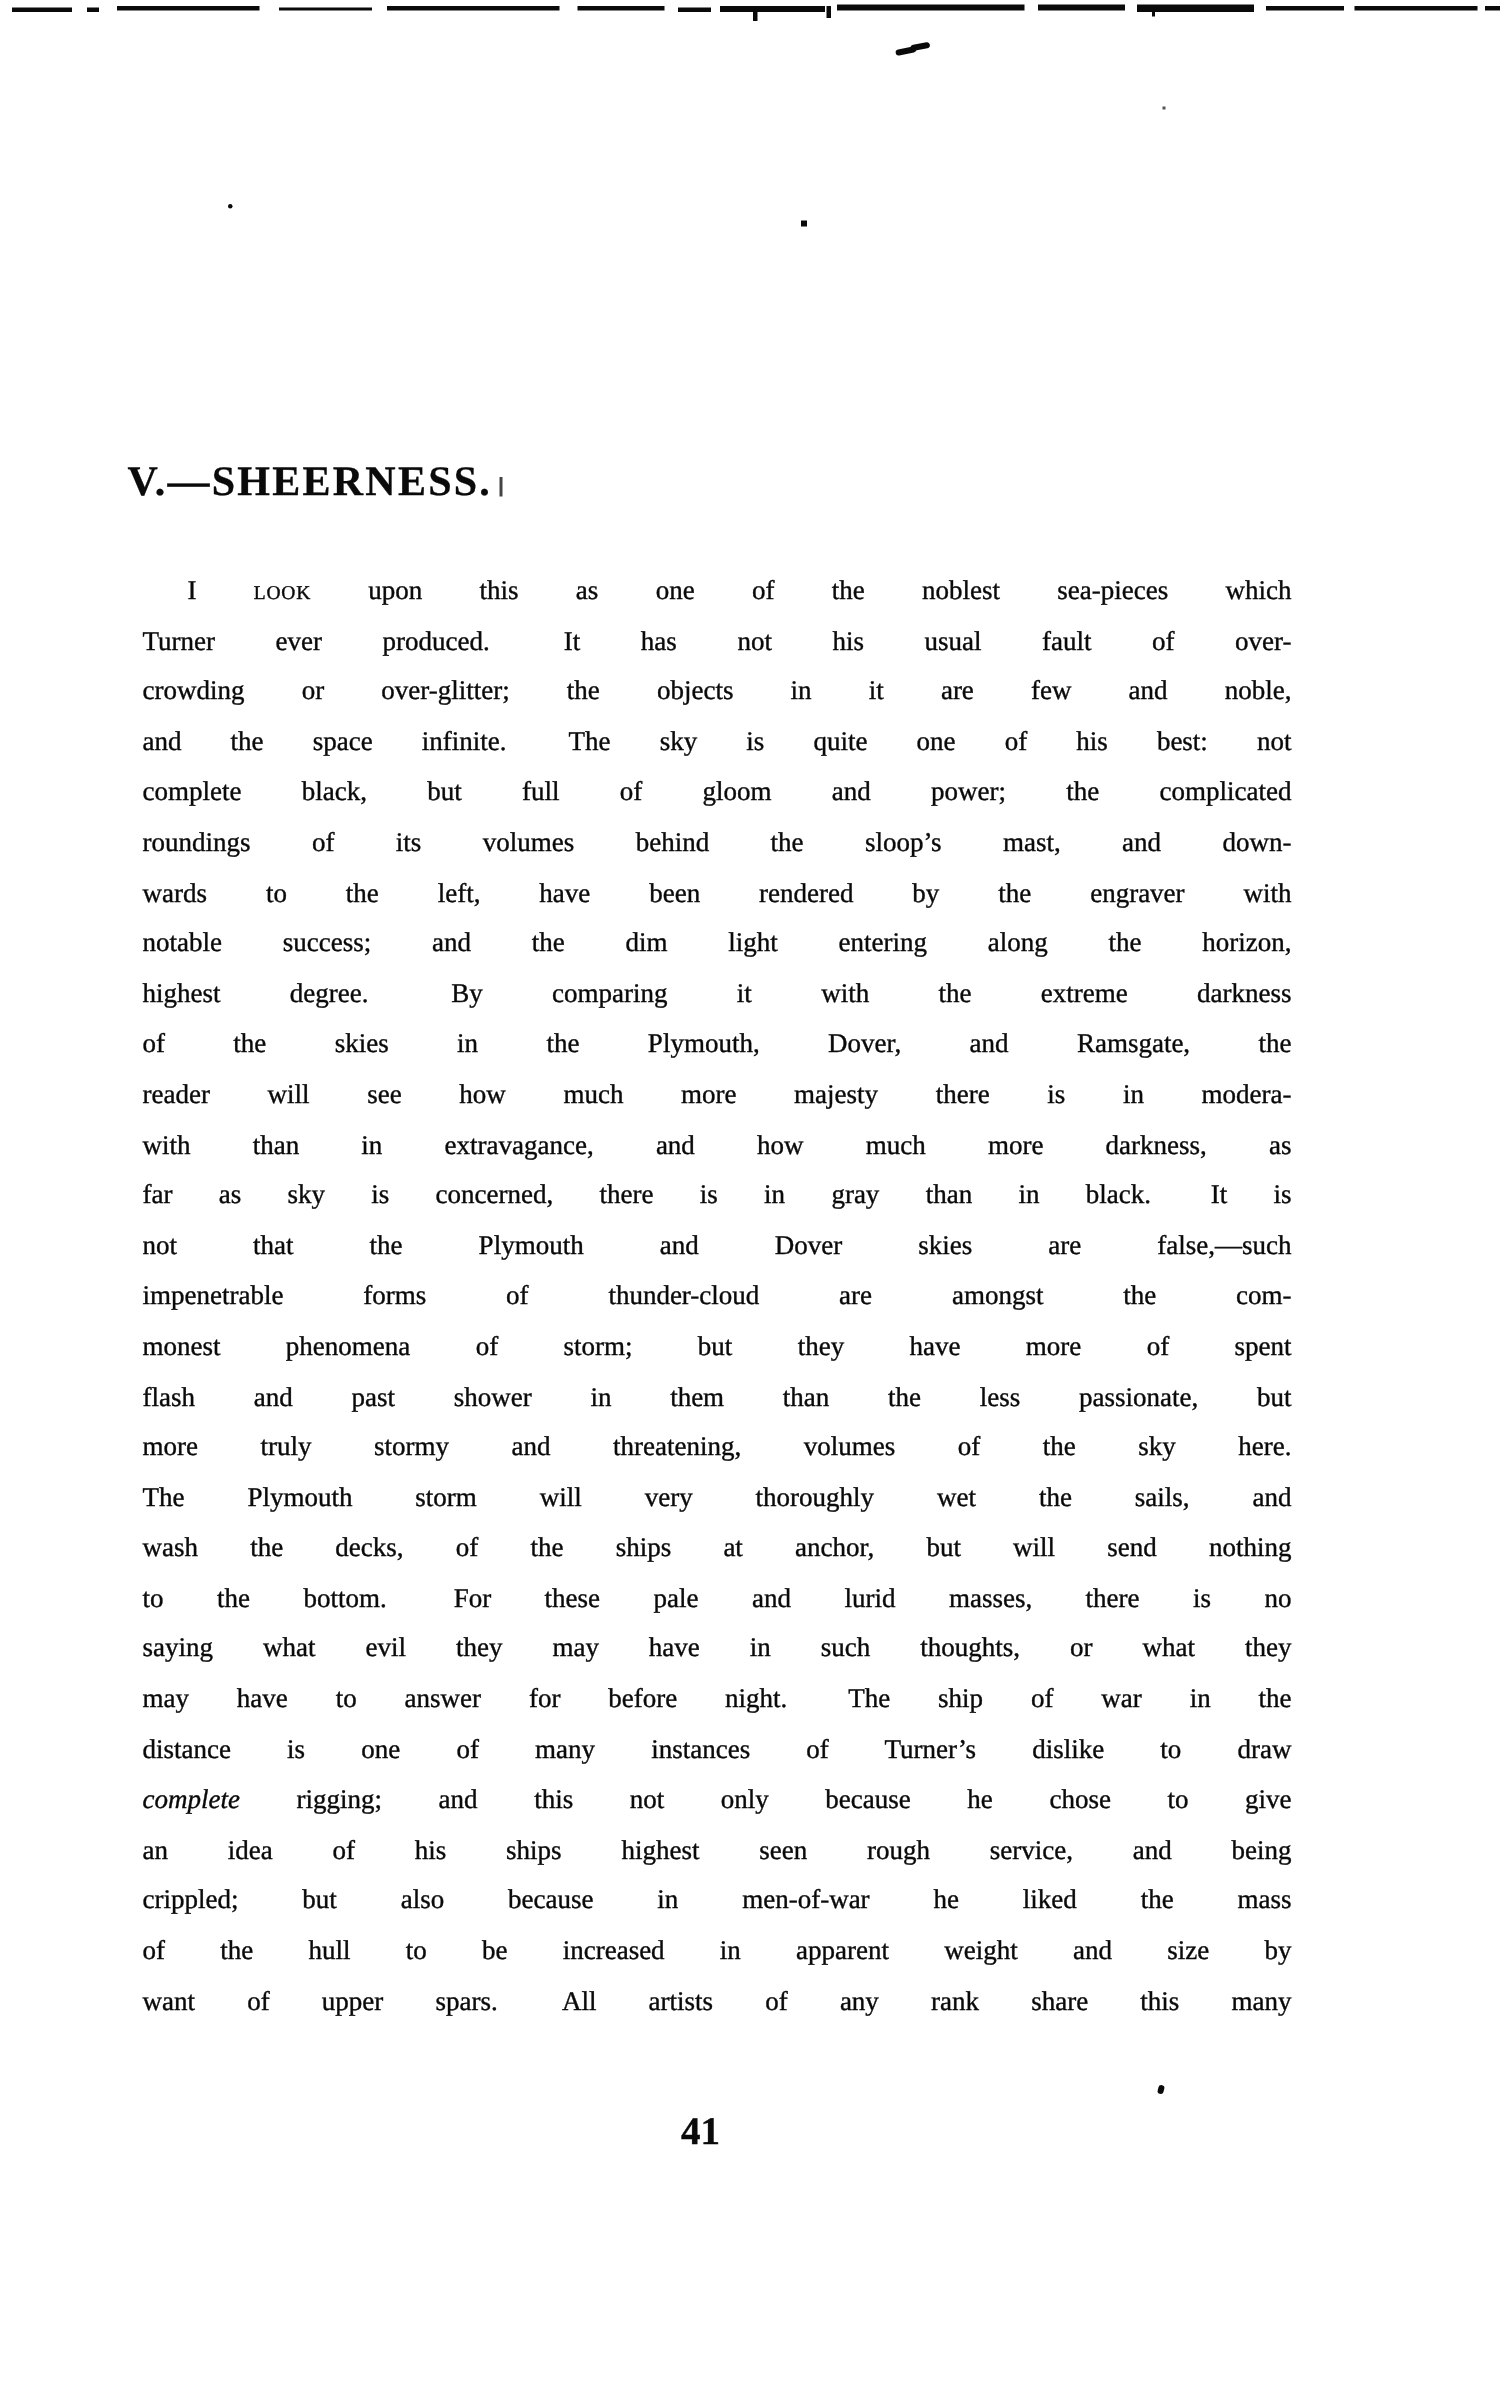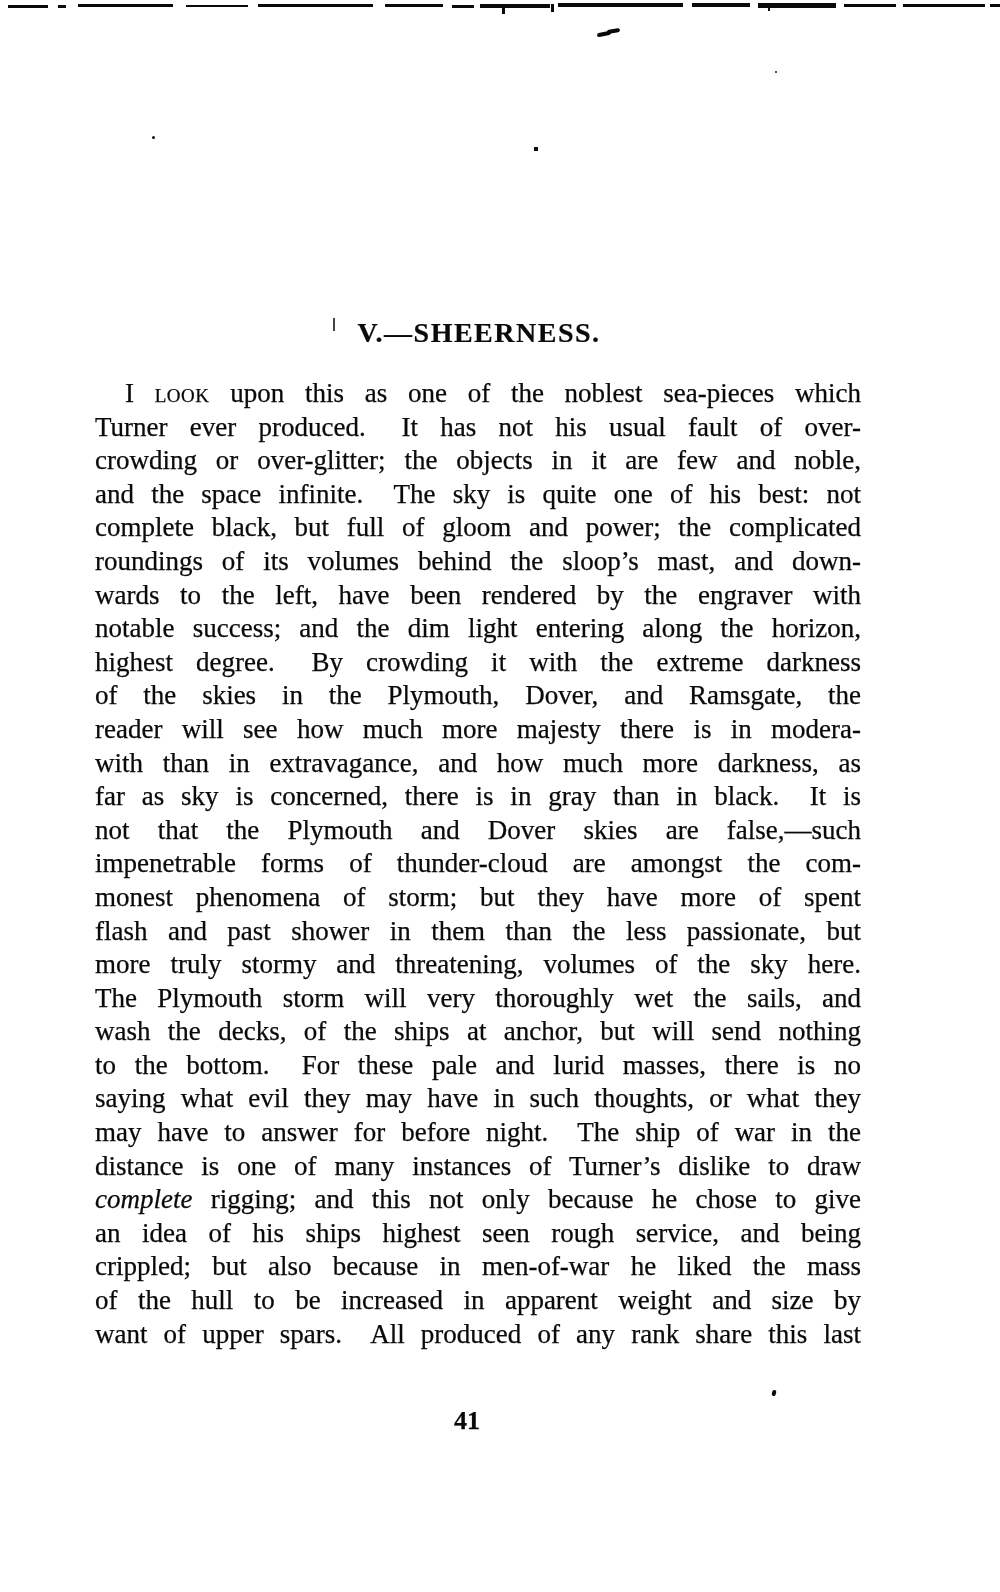--- a/index.html
+++ b/index.html
@@ -14,34 +14,33 @@
   }
   .page {
     position: absolute;
     inset: 0;
   }
   .heading {
     position: absolute;
     top: 305px;
     left: 95px;
     width: 766px;
-    margin: 12px;
-    text-align: center;
+    margin: 1px;
     font-size: 28px;
     font-weight: bold;
     letter-spacing: 1.5px;
     transform: translateX(-11px);
     -webkit-text-stroke: 0.2px currentColor;
   }
   .body-text {
     position: absolute;
     top: 377px;
     left: 95px;
     width: 766px;
-    font-size: 27px;
+    font-size: 18px;
     line-height: 33.6px;
     -webkit-text-stroke: 0.25px currentColor;
   }
   .text-line {
     text-align: justify;
     text-align-last: justify;
   }
   .text-line.first { text-indent: 30px; }
   .italic { font-style: italic; }
   .smallcaps { font-variant: small-caps; letter-spacing: 0.5px; }
@@ -91,36 +90,36 @@
   <h1 class="heading">V.—SHEERNESS.</h1>
   <div class="body-text">
       <div class="text-line first"><span>I </span><span class="smallcaps">look</span><span> upon this as one of the noblest sea-pieces which</span></div>
       <div class="text-line"><span>Turner ever produced.  It has not his usual fault of over-</span></div>
       <div class="text-line"><span>crowding or over-glitter; the objects in it are few and noble,</span></div>
       <div class="text-line"><span>and the space infinite.  The sky is quite one of his best: not</span></div>
       <div class="text-line"><span>complete black, but full of gloom and power; the complicated</span></div>
       <div class="text-line"><span>roundings of its volumes behind the sloop’s mast, and down-</span></div>
       <div class="text-line"><span>wards to the left, have been rendered by the engraver with</span></div>
       <div class="text-line"><span>notable success; and the dim light entering along the horizon,</span></div>
-      <div class="text-line"><span>highest degree.  By crowding it with the extreme darkness</span></div>
+      <div class="text-line"><span>highest degree.  By comparing it with the extreme darkness</span></div>
       <div class="text-line"><span>of the skies in the Plymouth, Dover, and Ramsgate, the</span></div>
       <div class="text-line"><span>reader will see how much more majesty there is in modera-</span></div>
       <div class="text-line"><span>with than in extravagance, and how much more darkness, as</span></div>
       <div class="text-line"><span>far as sky is concerned, there is in gray than in black.  It is</span></div>
       <div class="text-line"><span>not that the Plymouth and Dover skies are false,—such</span></div>
       <div class="text-line"><span>impenetrable forms of thunder-cloud are amongst the com-</span></div>
       <div class="text-line"><span>monest phenomena of storm; but they have more of spent</span></div>
       <div class="text-line"><span>flash and past shower in them than the less passionate, but</span></div>
       <div class="text-line"><span>more truly stormy and threatening, volumes of the sky here.</span></div>
       <div class="text-line"><span>The Plymouth storm will very thoroughly wet the sails, and</span></div>
       <div class="text-line"><span>wash the decks, of the ships at anchor, but will send nothing</span></div>
       <div class="text-line"><span>to the bottom.  For these pale and lurid masses, there is no</span></div>
       <div class="text-line"><span>saying what evil they may have in such thoughts, or what they</span></div>
       <div class="text-line"><span>may have to answer for before night.  The ship of war in the</span></div>
       <div class="text-line"><span>distance is one of many instances of Turner’s dislike to draw</span></div>
       <div class="text-line"><span class="italic">complete</span><span> rigging; and this not only because he chose to give</span></div>
       <div class="text-line"><span>an idea of his ships highest seen rough service, and being</span></div>
       <div class="text-line"><span>crippled; but also because in men-of-war he liked the mass</span></div>
       <div class="text-line"><span>of the hull to be increased in apparent weight and size by</span></div>
-      <div class="text-line"><span>want of upper spars.  All produced of any rank share this last</span></div>
+      <div class="text-line"><span>want of upper spars.  All artists of any rank share this many</span></div>
     </div>
   <div class="page-number">41</div>
 </div>
 
 </body></html>

